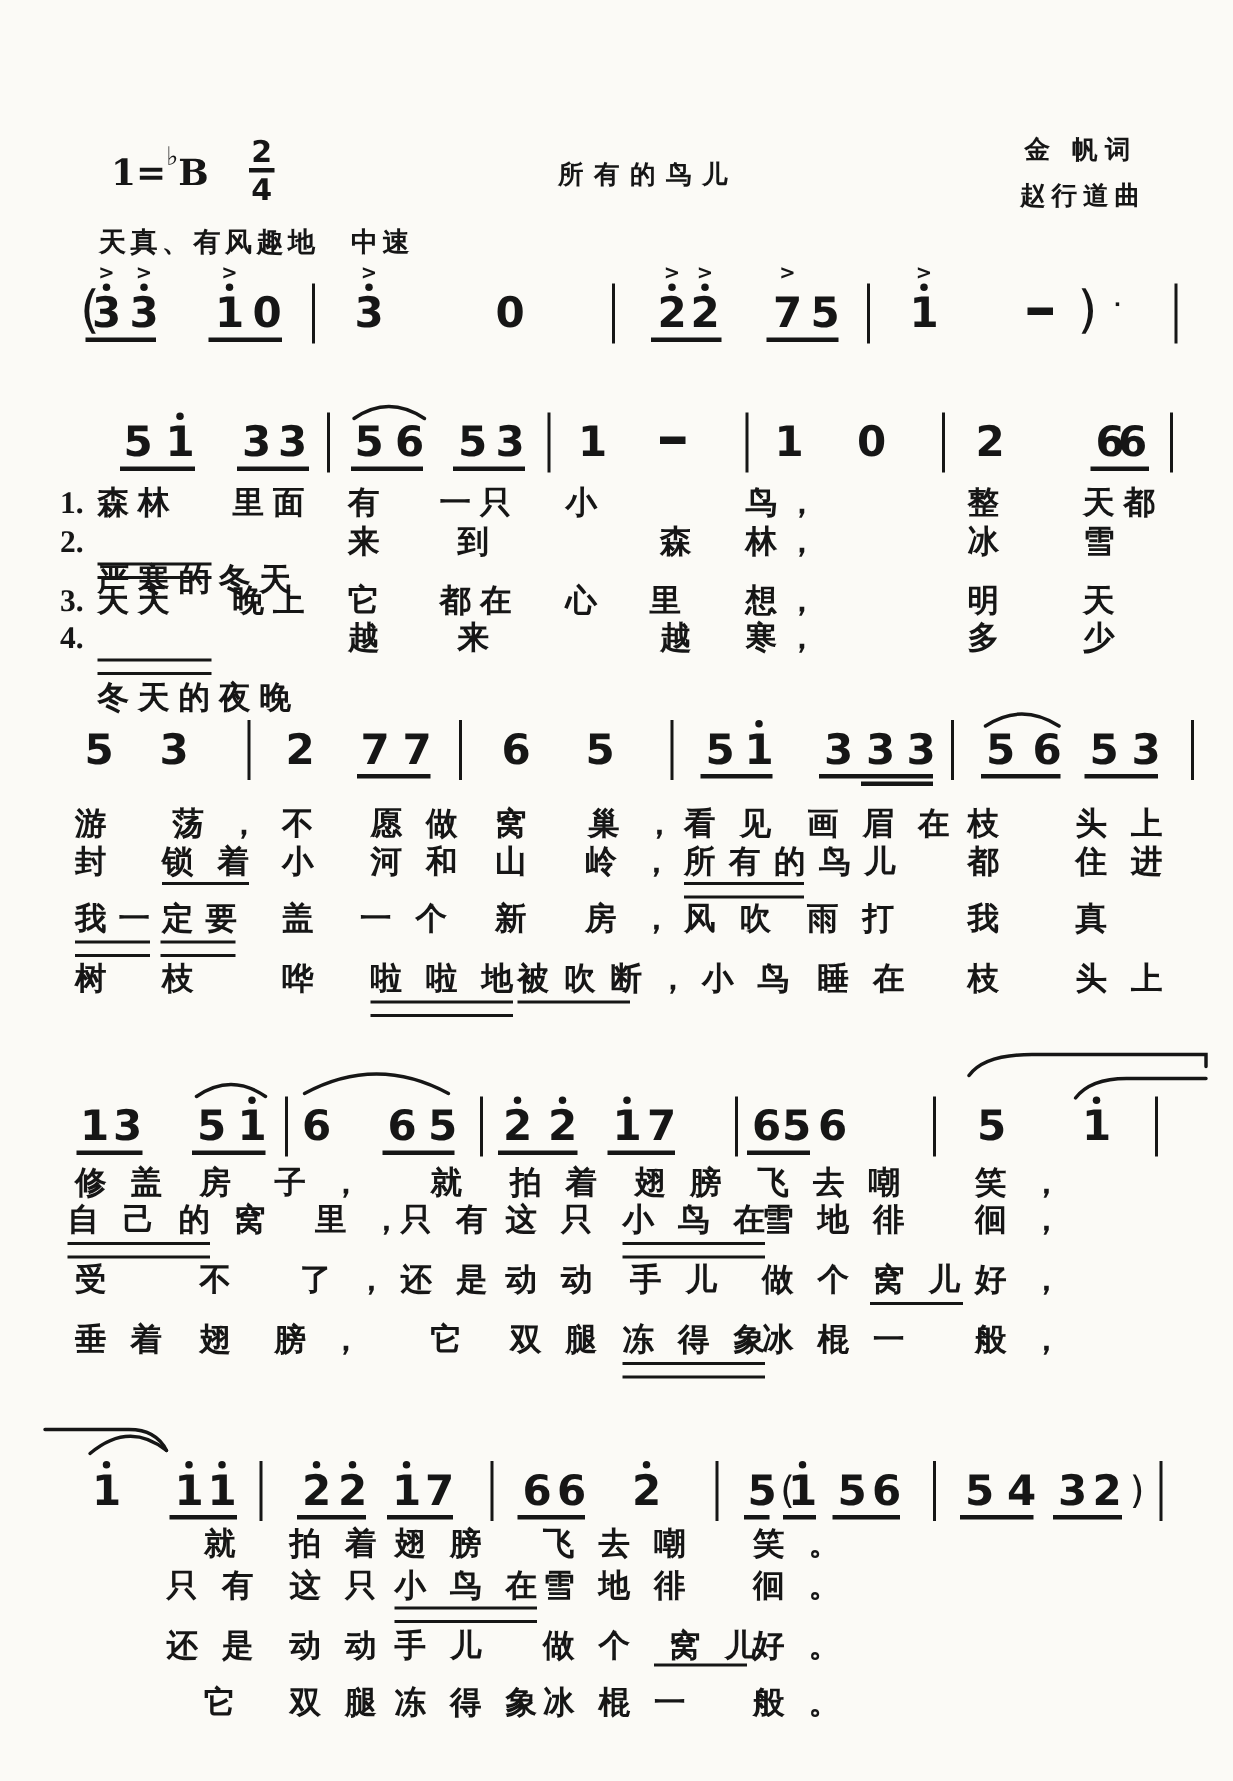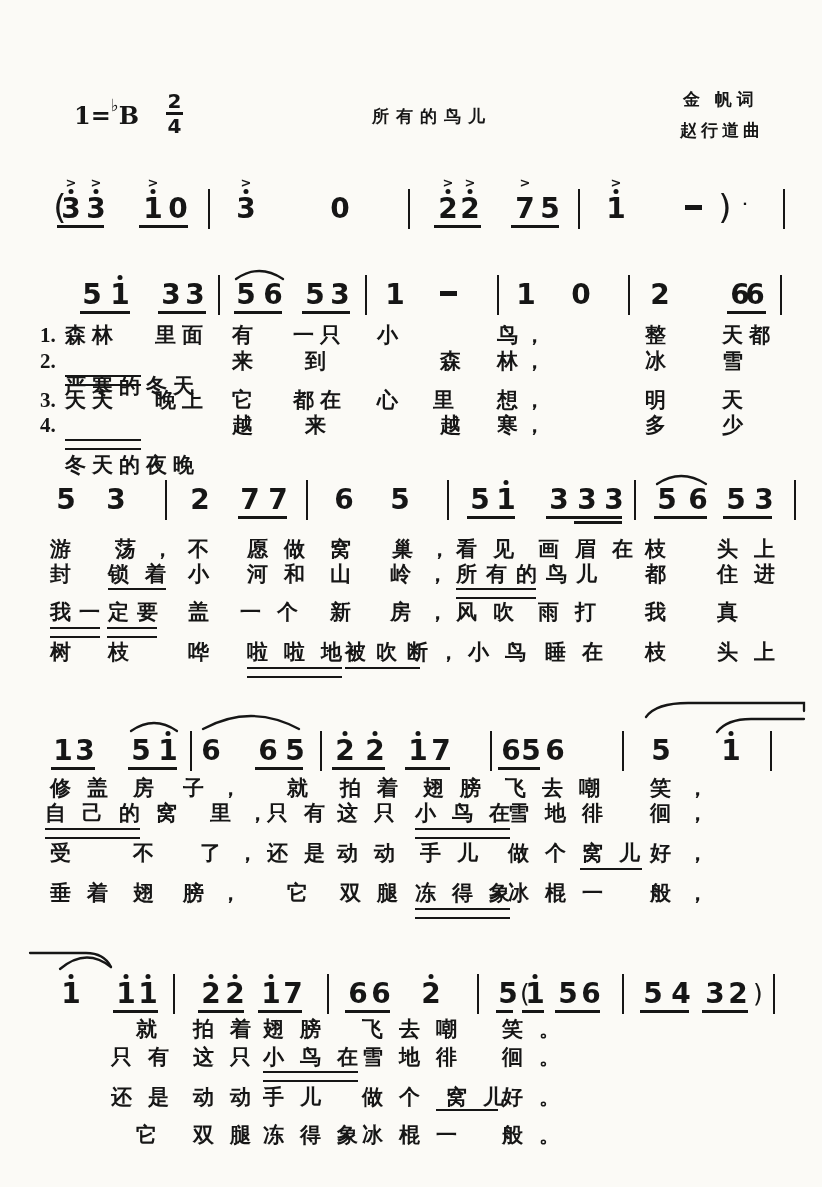--- a/index.html
+++ b/index.html
@@ -42,20 +42,21 @@
 <div class="page">
   <div class="hdr genre">所有的鸟儿</div>
   <div class="hdr lyricist">金 帆词</div>
   <div class="hdr composer">赵行道曲</div>
   <div class="keysig"><span>1=</span><sup>♭</sup><span>B</span></div>
   <div class="meter">
     <div>2</div>
     <div class="fbar"></div>
     <div>4</div>
   </div>
+  <div class="hdr tempo">天真、有风趣地　中速</div>
 
   <svg class="arcs" id="arc-layer" width="822" height="1187" viewBox="0 0 822 1187">
       <path d="M236 279 Q259 263 283 279"></path>
       <path d="M657 484 Q681 468 706 484"></path>
       <path d="M131 731 Q154 715 177 731"></path>
       <path d="M203 729 Q251 703 299 729"></path>
       <path d="M646 717 Q656 703 688 703 L804 703 L804 711"></path>
       <path d="M717 732 Q727 719 751 719 L804 719"></path>
       <path d="M30 953 L86 953 Q104 953 111 967"></path>
       <path d="M60 969 Q86 947 111 967"></path>

